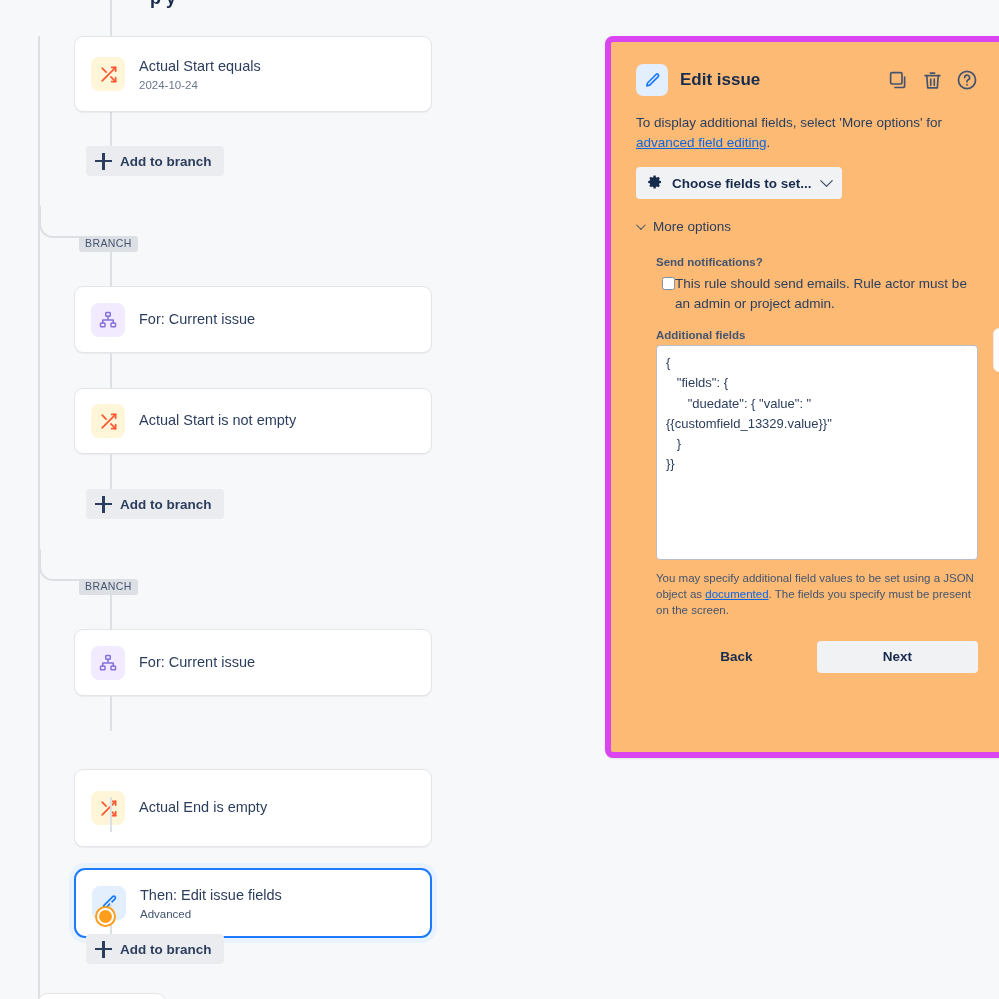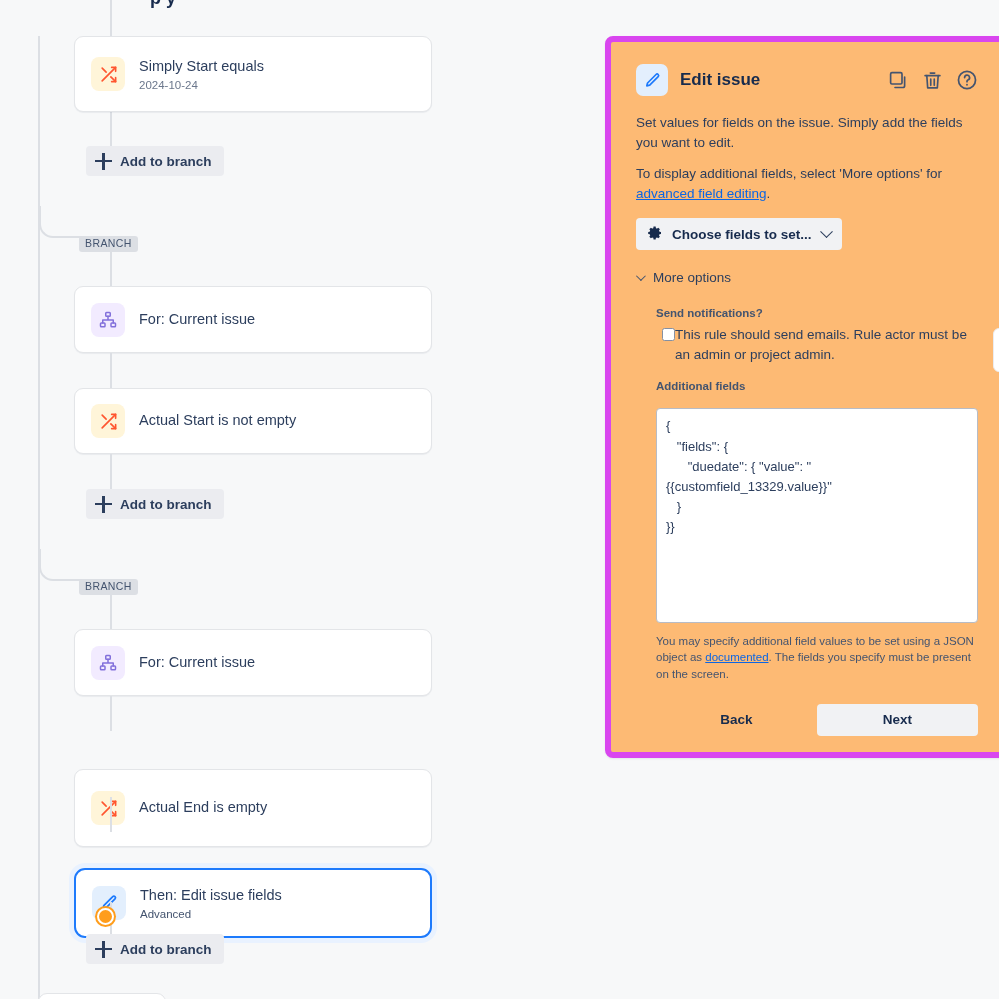--- a/index.html
+++ b/index.html
@@ -154,21 +154,21 @@
   .sub-block { padding-left: 20px; margin-top: 22px; }
   .flabel { font-size: 11.5px; font-weight: bold; color: #44546f; margin-bottom: 6px; }
   .cbrow { display: flex; align-items: flex-start; padding-left: 6px; }
   .cbox {
     width: 13px; height: 13px; flex: 0 0 13px;
     border: 1.6px solid #8590a2; border-radius: 2.5px;
     background: #fff; margin-top: 3px; cursor: pointer;
   }
   .cbtext { font-size: 13.5px; color: #2c3e5d; line-height: 1.45; }
 
-  .ta-label { font-size: 11.5px; font-weight: bold; color: #44546f; margin: 16px 0 16px 0; }
+  .ta-label { font-size: 11.5px; font-weight: bold; color: #44546f; margin: 16px 0 4px 0; }
   textarea.jsonbox {
     width: 100%; height: 215px;
     border: 1px solid #b7bcc6; border-radius: 4px;
     background: #fff;
     font-family: "Liberation Sans", sans-serif;
     font-size: 13px; color: #2c3e5d; line-height: 1.55;
     padding: 7px 9px; resize: none; outline: none;
     white-space: pre-wrap;
   }
   .helptext { font-size: 11.5px; color: #44546f; line-height: 1.4; margin-top: 6px; }
@@ -208,21 +208,21 @@
       <div class="node-ico ico-cond">
         <svg width="19" height="19" viewBox="0 0 24 24" fill="none" stroke="#ff5630" stroke-width="2.1" stroke-linecap="round" stroke-linejoin="round">
           <path d="M16 3h5v5"></path>
             <path d="M4 20 21 3"></path>
             <path d="M21 16v5h-5"></path>
             <path d="M15 15l6 6"></path>
             <path d="M4 4l5 5"></path>
         </svg>
       </div>
       <div class="node-txt">
-        <div class="node-title">Simply Start equals</div>
+        <div class="node-title">Actual Start equals</div>
         <div class="node-sub">2024-10-24</div>
       </div>
     </div>
 
     <button class="addbtn" style="left:86px; top:146px;">
       <span class="plus"></span>
       <span>Add to branch</span>
     </button>
 
     <div class="elbow" style="left:39px; top:206px; width:72px; height:32px;"></div>
@@ -351,21 +351,20 @@
         <span class="hicon">
           <svg width="22" height="22" viewBox="0 0 24 24" fill="none" stroke="#44546f" stroke-width="1.9" stroke-linecap="round" stroke-linejoin="round">
             <circle cx="12" cy="12" r="9.3"></circle>
             <path d="M9.4 9.4a2.7 2.7 0 1 1 3.5 2.6c-.6.2-.9.8-.9 1.5v.4"></path>
             <circle cx="12" cy="17.2" r="1" fill="#44546f" stroke="none"></circle>
           </svg>
         </span>
       </div>
     </div>
 
-    <div class="p-para">Set values for fields on the issue. Simply add the fields you want to edit.</div>
 
     <div class="p-para">
       <span>To display additional fields, select 'More options' for </span><a class="p-link">advanced field editing</a><span>.</span>
     </div>
 
     <button class="chooser">
       <span>
         <svg width="16" height="16" viewBox="0 0 24 24" fill="#172b4d">
           <path d="M12 8.3a3.7 3.7 0 1 0 0 7.4 3.7 3.7 0 0 0 0-7.4zm0 5.6a1.9 1.9 0 1 1 0-3.8 1.9 1.9 0 0 1 0 3.8z"></path>
           <path d="M21 13.6v-3.2l-2.3-.4a7 7 0 0 0-.7-1.7l1.3-1.9-2.3-2.3-1.9 1.3a7 7 0 0 0-1.7-.7L13 2.4H9.8l-.4 2.3a7 7 0 0 0-1.7.7L5.8 4.1 3.5 6.4l1.3 1.9a7 7 0 0 0-.7 1.7l-2.3.4v3.2l2.3.4c.2.6.4 1.2.7 1.7l-1.3 1.9 2.3 2.3 1.9-1.3c.5.3 1.1.5 1.7.7l.4 2.3H13l.4-2.3c.6-.2 1.2-.4 1.7-.7l1.9 1.3 2.3-2.3-1.3-1.9c.3-.5.5-1.1.7-1.7l2.3-.4z"></path>

